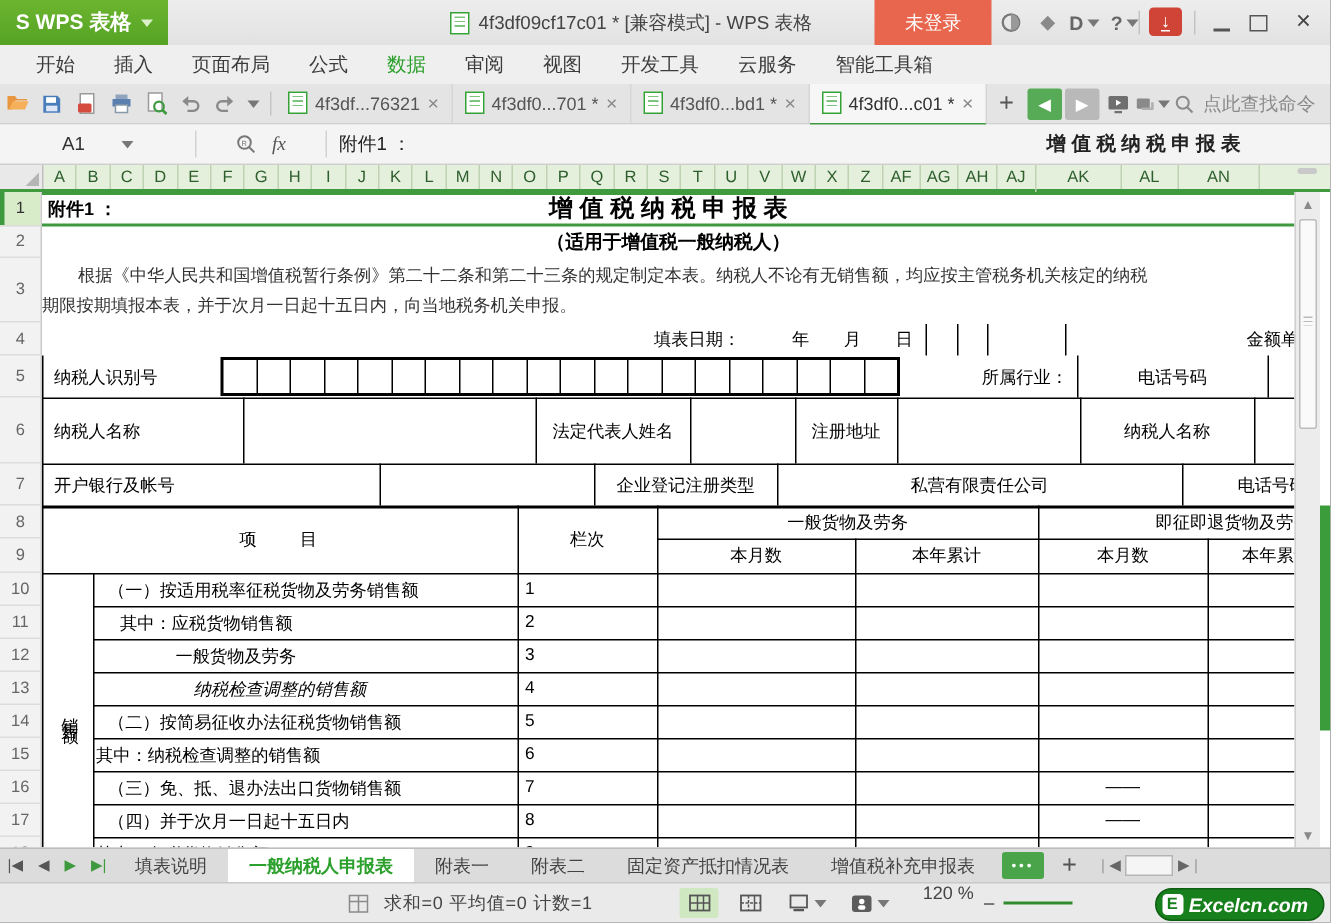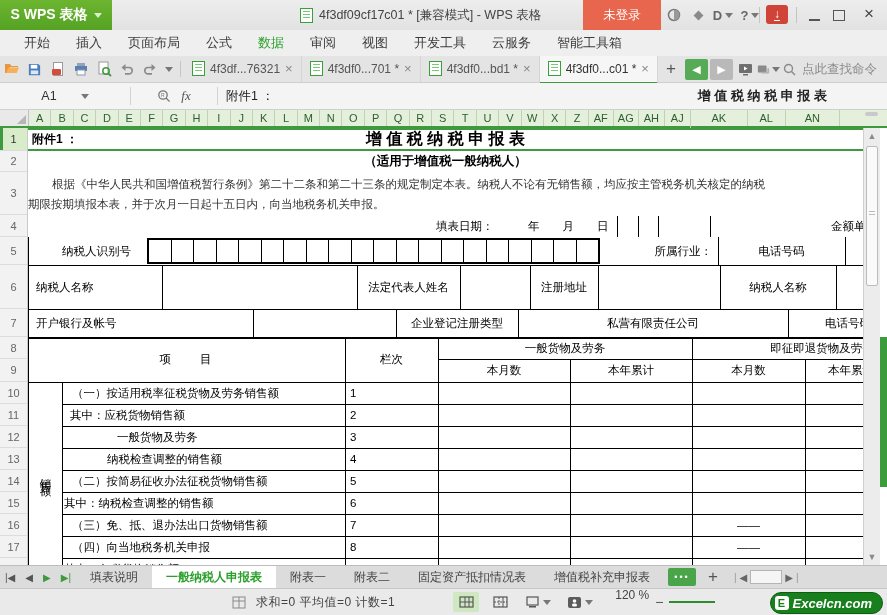--- a/index.html
+++ b/index.html
@@ -352,21 +352,21 @@
       <div>期限按期填报本表，并于次月一日起十五日内，向当地税务机关申报。</div>
     </div>
 
     <div class="cell" style="left:408px;top:87px;width:240px;height:22px;white-space:pre;">填表日期：　　　年　　月　　日</div>
     <div class="cell" style="left:803px;top:87px;width:90px;height:22px;">金额单位：元</div>
     <div class="ln" style="left:589px;top:88px;width:1px;height:21px;"></div>
     <div class="ln" style="left:610px;top:88px;width:1px;height:21px;"></div>
     <div class="ln" style="left:630px;top:88px;width:1px;height:21px;"></div>
     <div class="ln" style="left:682px;top:88px;width:1px;height:21px;"></div>
 
-    <div class="cell" style="left:8px;top:109px;width:110px;height:28px;margin-left:26px;">纳税人识别号</div>
+    <div class="cell" style="left:8px;top:109px;width:110px;height:28px;">纳税人识别号</div>
     <div class="idbox" style="left:119px;top:110px;width:453px;height:26px;" id="idbox">
         <i></i>
         <i></i>
         <i></i>
         <i></i>
         <i></i>
         <i></i>
         <i></i>
         <i></i>
         <i></i>
@@ -431,40 +431,40 @@
         <div class="ln" style="left: 542px; top: 231px; width: 1px; height: 206px;"></div>
         <div class="ln" style="left: 664px; top: 209px; width: 1px; height: 228px;"></div>
         <div class="ln" style="left: 777px; top: 231px; width: 1px; height: 206px;"></div>
         <div class="ln" style="left: 34px; top: 254px; width: 1px; height: 183px;"></div>
       </div>
 
     <div id="trows">
         <div class="cell" style="left: 34px; top: 254px; width: 283px; height: 22px; padding-left: 10px;">（一）按适用税率征税货物及劳务销售额</div>
         <div class="cell" style="left: 317px; top: 254px; width: 93px; height: 22px; padding-left: 5px;">1</div>
         <div class="ln" style="left: 34px; top: 276px; width: 837px; height: 1px;"></div>
-        <div class="cell" style="left: 34px; top: 276px; width: 283px; height: 22px; padding-left: 8px;">其中：应税货物销售额</div>
+        <div class="cell" style="left: 34px; top: 276px; width: 283px; height: 22px; padding-left: 18px;">其中：应税货物销售额</div>
         <div class="cell" style="left: 317px; top: 276px; width: 93px; height: 22px; padding-left: 5px;">2</div>
         <div class="ln" style="left: 34px; top: 298px; width: 837px; height: 1px;"></div>
         <div class="cell" style="left: 34px; top: 298px; width: 283px; height: 22px; padding-left: 55px;">一般货物及劳务</div>
         <div class="cell" style="left: 317px; top: 298px; width: 93px; height: 22px; padding-left: 5px;">3</div>
         <div class="ln" style="left: 34px; top: 320px; width: 837px; height: 1px;"></div>
-        <div class="cell" style="left: 24px; top: 320px; width: 283px; height: 22px; padding-left: 55px;">纳税检查调整的销售额</div>
+        <div class="cell" style="left: 46px; top: 320px; width: 283px; height: 22px; padding-left: 55px; font-style: italic;">纳税检查调整的销售额</div>
         <div class="cell" style="left: 317px; top: 320px; width: 93px; height: 22px; padding-left: 5px;">4</div>
         <div class="ln" style="left: 34px; top: 342px; width: 837px; height: 1px;"></div>
         <div class="cell" style="left: 34px; top: 342px; width: 283px; height: 22px; padding-left: 10px;">（二）按简易征收办法征税货物销售额</div>
         <div class="cell" style="left: 317px; top: 342px; width: 93px; height: 22px; padding-left: 5px;">5</div>
         <div class="ln" style="left: 34px; top: 364px; width: 837px; height: 1px;"></div>
         <div class="cell" style="left: 34px; top: 364px; width: 283px; height: 22px; padding-left: 2px;">其中：纳税检查调整的销售额</div>
         <div class="cell" style="left: 317px; top: 364px; width: 93px; height: 22px; padding-left: 5px;">6</div>
         <div class="ln" style="left: 34px; top: 386px; width: 837px; height: 1px;"></div>
         <div class="cell" style="left: 34px; top: 386px; width: 283px; height: 22px; padding-left: 10px;">（三）免、抵、退办法出口货物销售额</div>
         <div class="cell" style="left: 317px; top: 386px; width: 93px; height: 22px; padding-left: 5px;">7</div>
         <div class="cell cc" style="left: 664px; top: 386px; width: 113px; height: 22px;">——</div>
         <div class="ln" style="left: 34px; top: 408px; width: 837px; height: 1px;"></div>
-        <div class="cell" style="left: 34px; top: 408px; width: 283px; height: 22px; padding-left: 10px;">（四）向当地税务机关申报</div>
+        <div class="cell" style="left: 34px; top: 408px; width: 283px; height: 22px; padding-left: 10px;">（四）并于次月一日起十五日内</div>
         <div class="cell" style="left: 317px; top: 408px; width: 93px; height: 22px; padding-left: 5px;">8</div>
         <div class="cell cc" style="left: 664px; top: 408px; width: 113px; height: 22px;">——</div>
         <div class="ln" style="left: 34px; top: 430px; width: 837px; height: 1px;"></div>
         <div class="cell" style="left: 34px; top: 430px; width: 283px; height: 22px; padding-left: 2px;">其中：免税货物销售额</div>
         <div class="cell" style="left: 317px; top: 430px; width: 93px; height: 22px; padding-left: 5px;">9</div>
       </div>
   </div>
 
   <div class="abs vscroll">
     <div class="varrow" style="top:3px;">▲</div>

